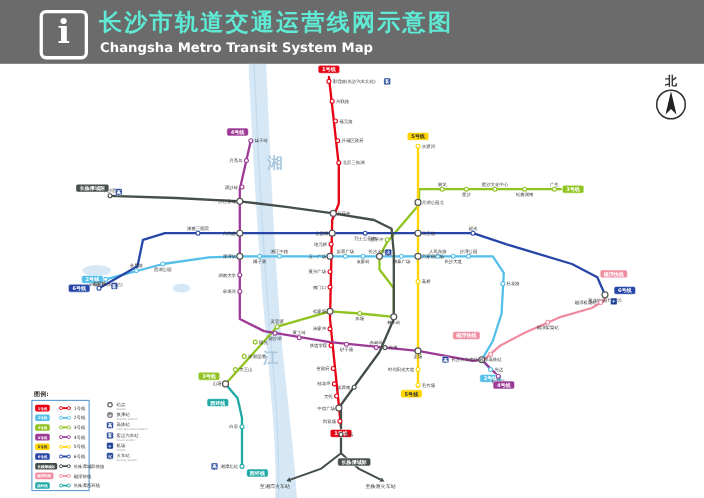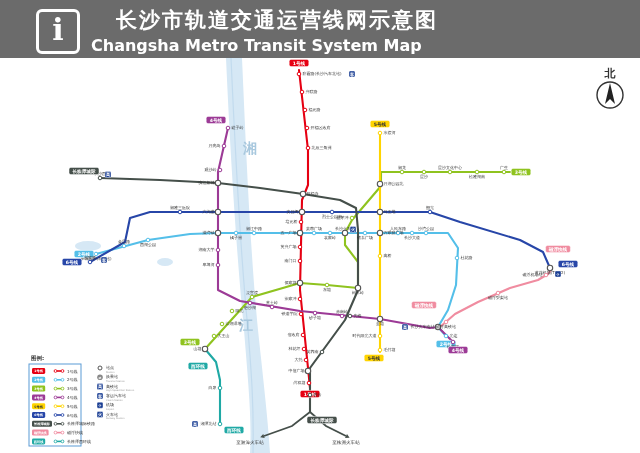--- a/index.html
+++ b/index.html
@@ -1,22 +1,22 @@
 <!DOCTYPE html>
 <html><head>
 <meta charset="utf-8">
 <style>
   html,body{margin:0;padding:0;width:640px;height:453px;overflow:hidden;background:#fff;
     font-family:"DejaVu Sans","Liberation Sans",sans-serif;}
   .header{position:absolute;left:0;top:0;width:640px;height:58px;background:#6b6b6b;}
   .info-box{position:absolute;left:36px;top:9px;width:38px;height:39px;border:3px solid #fff;
     border-radius:6px;color:#fff;text-align:center;font-family:"DejaVu Serif","Liberation Serif",serif;
     font-weight:bold;font-size:30px;line-height:36px;}
-  .h-title{position:absolute;left:90px;top:6px;color:#ffffff;font-size:21px;font-weight:bold;letter-spacing:2px;margin-left:26px;}
-  .h-sub{position:absolute;left:91px;top:36px;color:#fff;font-size:16px;font-weight:bold;}
+  .h-title{position:absolute;left:90px;top:6px;color:#5eead4;font-size:21px;font-weight:bold;letter-spacing:2px;}
+  .h-sub{position:absolute;left:91px;top:36px;color:#fff;font-size:12px;font-weight:bold;}
   #map{position:absolute;left:0;top:58px;}
 </style>
 </head>
 <body>
 
 <div class="header">
   <div class="info-box">i</div>
   <div class="h-title">长沙市轨道交通运营线网示意图</div>
   <div class="h-sub">Changsha Metro Transit System Map</div>
 </div>

